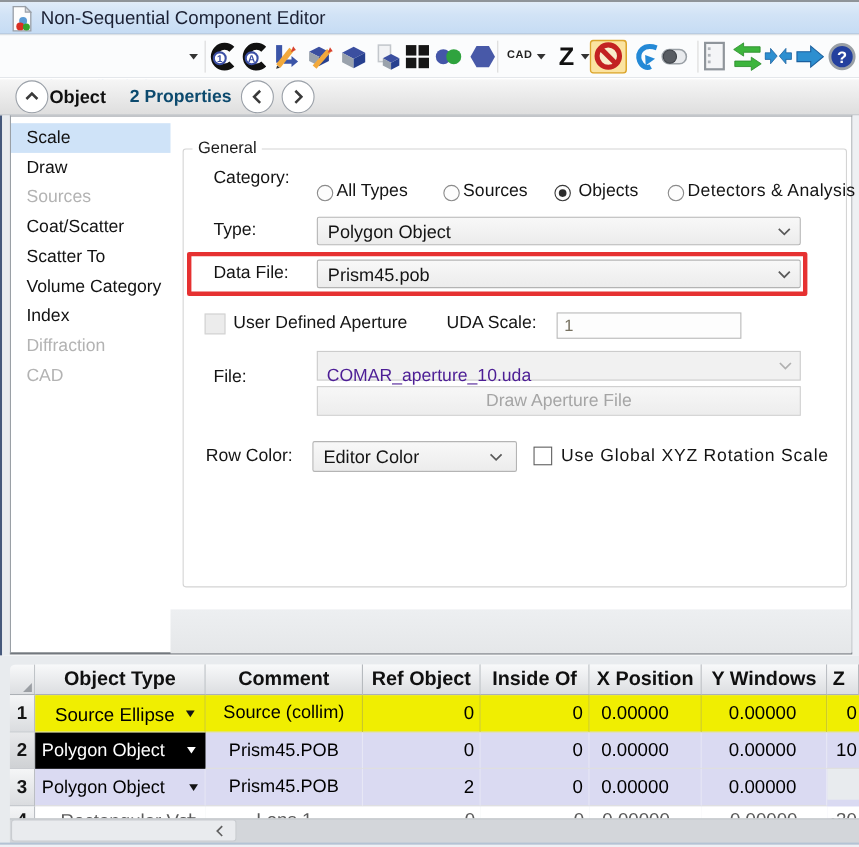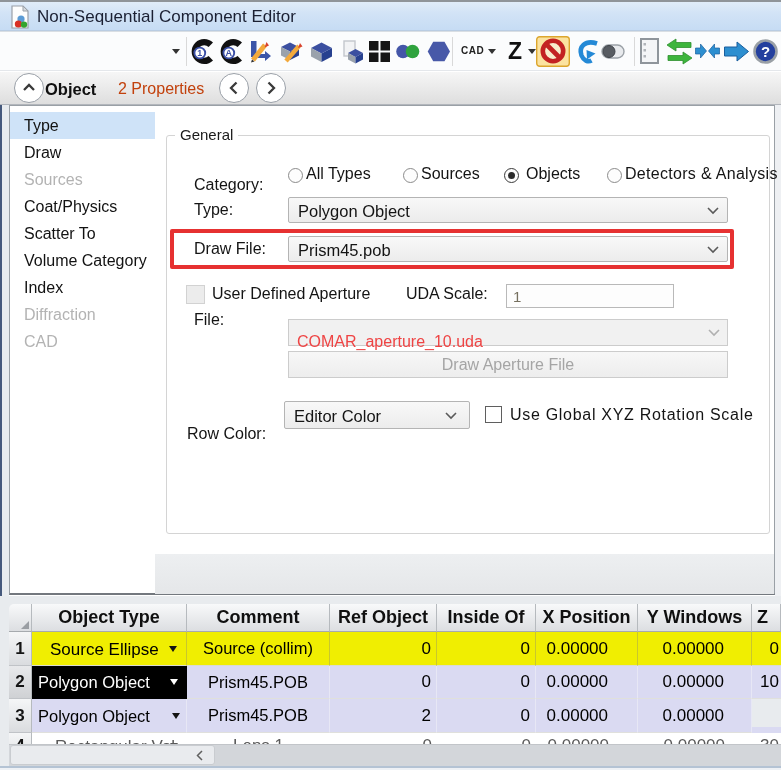--- a/index.html
+++ b/index.html
@@ -13,21 +13,21 @@
   #titletext{left:37px;top:7px;font-size:17px;color:#1b2033;}
   
   #toolbar{left:0;top:31px;width:781px;height:40px;background:#fbfcfd;border-top:1px solid #d9dee3;border-bottom:1px solid #e4e7eb;box-sizing:border-box;}
   #updatetext{left:20px;top:43px;font-size:15.5px;color:#3b82f6;margin-top:28px;}
   .vsep{width:1px;background:#d9d9d9;top:37px;height:29px;}
   
   #propbar{left:0;top:71px;width:781px;height:32px;
     background:linear-gradient(#f6f6f6,#dedede);border-top:1px solid #fff;border-bottom:1px solid #b2b6bc;}
   .circbtn{background:#fff;border:1.5px solid #9aa0a8;border-radius:50%;box-sizing:border-box;}
   #proptext1{left:45px;top:80px;font-size:16.5px;font-weight:bold;color:#101010;}
-  #proptext2{left:118px;top:80px;font-size:16px;font-weight:normal;color:#c2410c;}
+  #proptext2{left:118px;top:80px;font-size:16px;font-weight:bold;color:#0c4a6e;}
   
   #leftedge{left:0;top:105px;width:2px;height:491px;background:#46597c;}
   #leftgray{left:2px;top:105px;width:7px;height:491px;background:#e9ecef;}
   #panel{left:9px;top:105px;width:766px;height:490px;background:#fff;
      border:1px solid #9aa0a6;box-sizing:border-box;border-bottom:2px solid #73787e;}
   #rightgray{left:775px;top:105px;width:6px;height:491px;background:#eef0f3;}
   .listitem{left:10px;width:145px;height:27px;font-size:16px;color:#121212;line-height:27px;padding-left:14px;box-sizing:border-box;}
   .gray{color:#b3b3b3;}
   #graybr{left:155px;top:554px;width:619px;height:40px;background:linear-gradient(#edeff1,#e5e7e9);}
   
@@ -194,77 +194,77 @@
 <svg class="abs" style="left:256px;top:73px" width="30" height="30">
     <polyline points="12.5,9.5 18,15 12.5,20.5" fill="none" stroke="#3a3a3a" stroke-width="2.3"></polyline>
   </svg>
 
 <div class="abs" id="leftedge"></div>
 <div class="abs" id="leftgray"></div>
 <div class="abs" id="panel"></div>
 <div class="abs" id="rightgray"></div>
 <div class="abs" id="graybr"></div>
 
-<div class="abs listitem" style="top:112px;background:#cfe3f8">Type</div>
+<div class="abs listitem" style="top:112px;background:#cfe3f8">Scale</div>
 <div class="abs listitem" style="top:139px">Draw</div>
 <div class="abs listitem gray" style="top:166px">Sources</div>
-<div class="abs listitem" style="top:193px">Coat/Physics</div>
+<div class="abs listitem" style="top:193px">Coat/Scatter</div>
 <div class="abs listitem" style="top:220px">Scatter To</div>
 <div class="abs listitem" style="top:247px">Volume Category</div>
 <div class="abs listitem" style="top:274px">Index</div>
 <div class="abs listitem gray" style="top:301px">Diffraction</div>
 <div class="abs listitem gray" style="top:328px">CAD</div>
 
 <div class="abs" id="fieldset"></div>
 <div class="abs" id="legend">General</div>
 
-<div class="abs lbl" style="left:194px;top:176px">Category:</div>
+<div class="abs lbl" style="left:194px;top:153px">Category:</div>
 <div class="abs radio" style="left:288px;top:168px"></div>
 <div class="abs lbl" style="left:306px;top:165px">All Types</div>
 <div class="abs radio" style="left:403px;top:168px"></div>
 <div class="abs lbl" style="left:421px;top:165px">Sources</div>
 <div class="abs radio" style="left:504px;top:168px;border-color:#3a3a3a"></div>
 <div class="abs" style="left:508px;top:172px;width:7px;height:7px;border-radius:50%;background:#2b2b2b"></div>
 <div class="abs lbl" style="left:526px;top:165px">Objects</div>
 <div class="abs radio" style="left:607px;top:168px"></div>
 <div class="abs lbl" style="left:625px;top:165px;letter-spacing:0.3px">Detectors &amp; Analysis</div>
 
 <div class="abs lbl" style="left:194px;top:201px">Type:</div>
 <div class="abs select" style="left:288px;top:197px;width:440px;height:26px">
   <span class="sel-text">Polygon Object</span>
   <svg class="abs" style="right:8px;top:9px" width="12" height="8">
       <polyline points="1,1 6,6 11,1" fill="none" stroke="#5a5a5a" stroke-width="1.6"></polyline>
     </svg>
 </div>
 
-<div class="abs lbl" style="left:194px;top:240px">Draw File:</div>
+<div class="abs lbl" style="left:194px;top:240px">Data File:</div>
 <div class="abs select" style="left:288px;top:236px;width:440px;height:26px">
   <span class="sel-text">Prism45.pob</span>
   <svg class="abs" style="right:8px;top:9px" width="12" height="8">
       <polyline points="1,1 6,6 11,1" fill="none" stroke="#5a5a5a" stroke-width="1.6"></polyline>
     </svg>
 </div>
 <div class="abs" id="redbox"></div>
 
 <div class="abs" style="left:186px;top:285px;width:19px;height:19px;background:#ececec;border:1px solid #d2d2d2;box-sizing:border-box"></div>
 <div class="abs lbl" style="left:212px;top:285px">User Defined Aperture</div>
 <div class="abs lbl" style="left:406px;top:285px">UDA Scale:</div>
 <div class="abs" style="left:506px;top:284px;width:168px;height:24px;background:#fdfdfd;border:1px solid #b9b9b9;box-sizing:border-box"></div>
 <div class="abs" style="left:513px;top:288px;font-size:15px;color:#76705f">1</div>
 
-<div class="abs lbl" style="left:194px;top:311px">File:</div>
+<div class="abs lbl" style="left:194px;top:334px">File:</div>
 <div class="abs" style="left:288px;top:319px;width:440px;height:27px;background:#f1f1f1;border:1px solid #cccccc;box-sizing:border-box"></div>
-<div class="abs" style="left:297px;top:333px;font-size:16px;color:#ef4444">COMAR_aperture_10.uda</div>
+<div class="abs" style="left:297px;top:333px;font-size:16px;color:#4c1d95">COMAR_aperture_10.uda</div>
 <svg class="abs" style="left:708px;top:329px" width="12" height="8">
     <polyline points="1,1 6,6 11,1" fill="none" stroke="#b0b0b0" stroke-width="1.6"></polyline>
   </svg>
 
 <div class="abs" style="left:288px;top:351px;width:440px;height:27px;background:linear-gradient(#f7f7f7,#ededed);border:1px solid #cccccc;box-sizing:border-box;font-size:16px;color:#a5a5a5;text-align:center;line-height:26px">Draw Aperture File</div>
 
-<div class="abs lbl" style="left:187px;top:425px">Row Color:</div>
+<div class="abs lbl" style="left:187px;top:406px">Row Color:</div>
 <div class="abs select" style="left:284px;top:401px;width:186px;height:28px">
   <span class="sel-text" style="top:5px">Editor Color</span>
   <svg class="abs" style="right:12px;top:10px" width="12" height="8">
       <polyline points="1,1 6,6 11,1" fill="none" stroke="#5a5a5a" stroke-width="1.6"></polyline>
     </svg>
 </div>
 <div class="abs" style="left:485px;top:406px;width:17px;height:17px;background:#fff;border:1.5px solid #5f5f5f;box-sizing:border-box"></div>
 <div class="abs lbl" style="left:510px;top:406px;letter-spacing:0.7px">Use Global XYZ Rotation Scale</div>
 
 <div class="abs" id="tblbg"></div>

